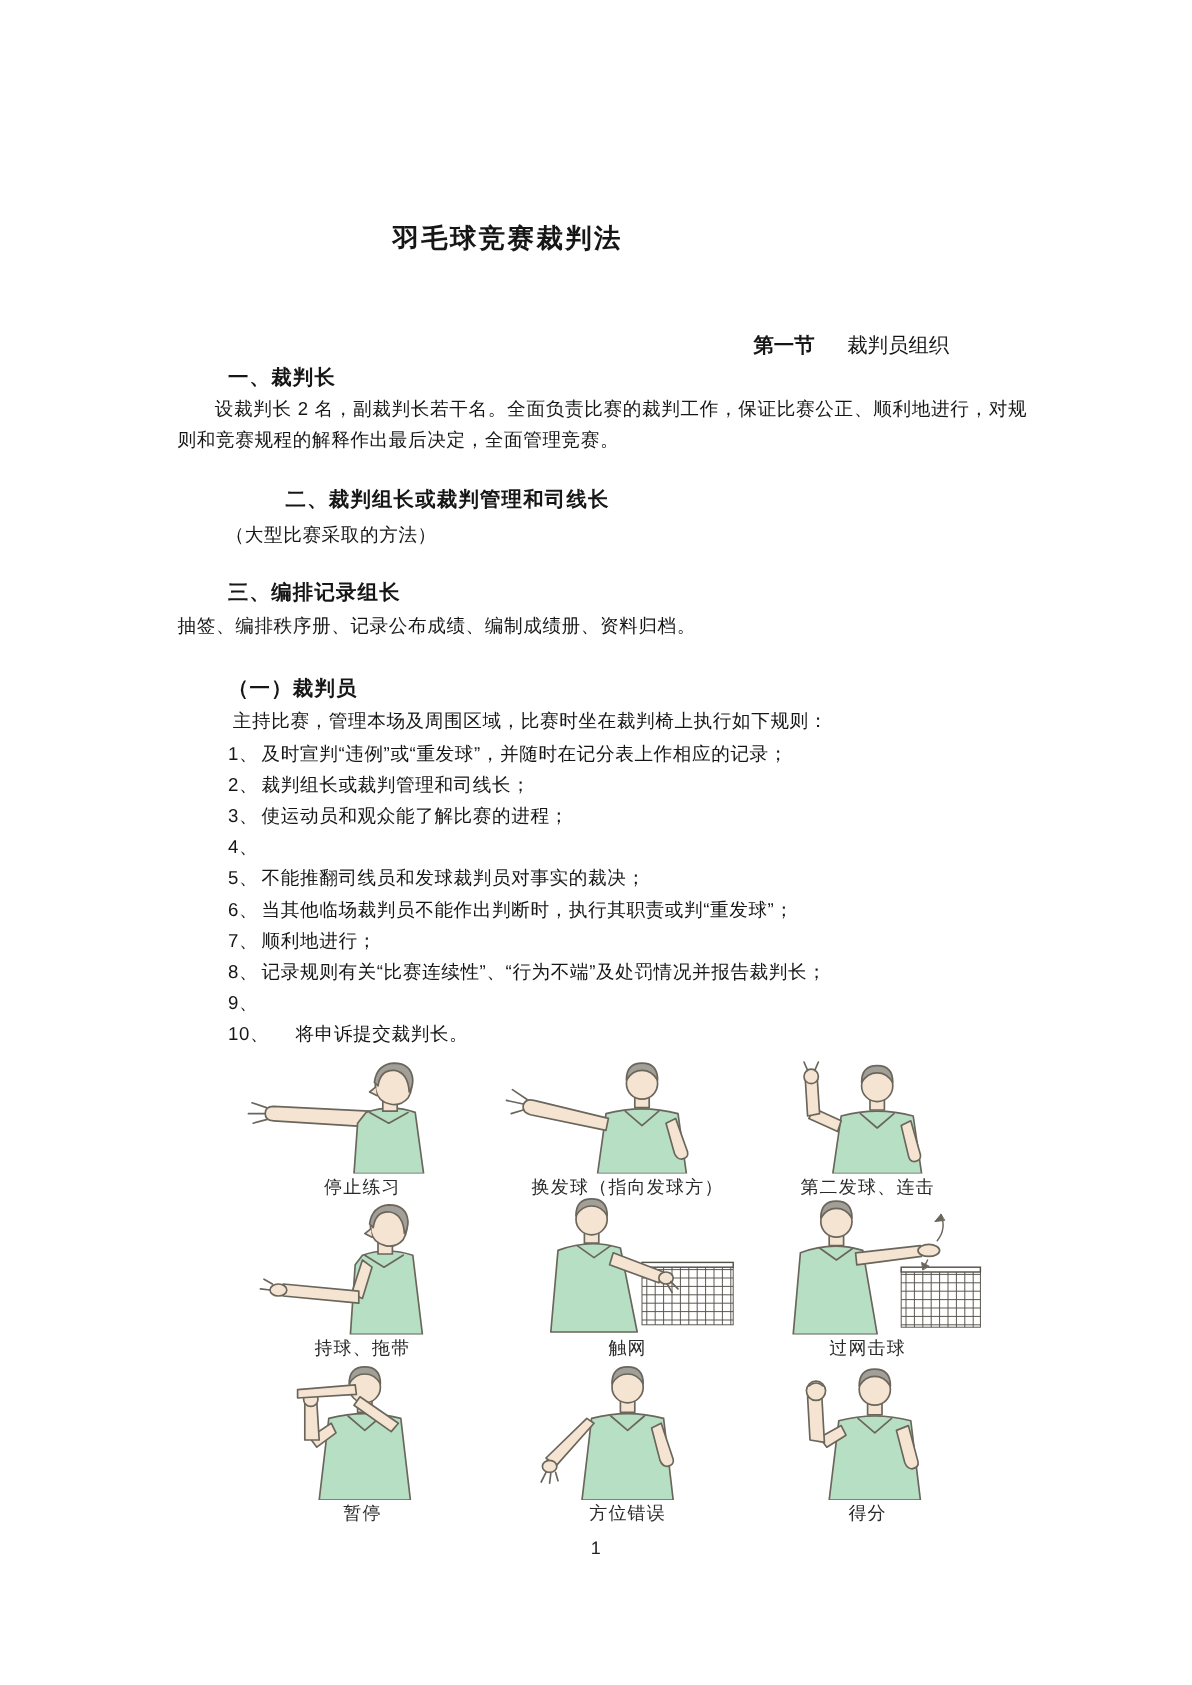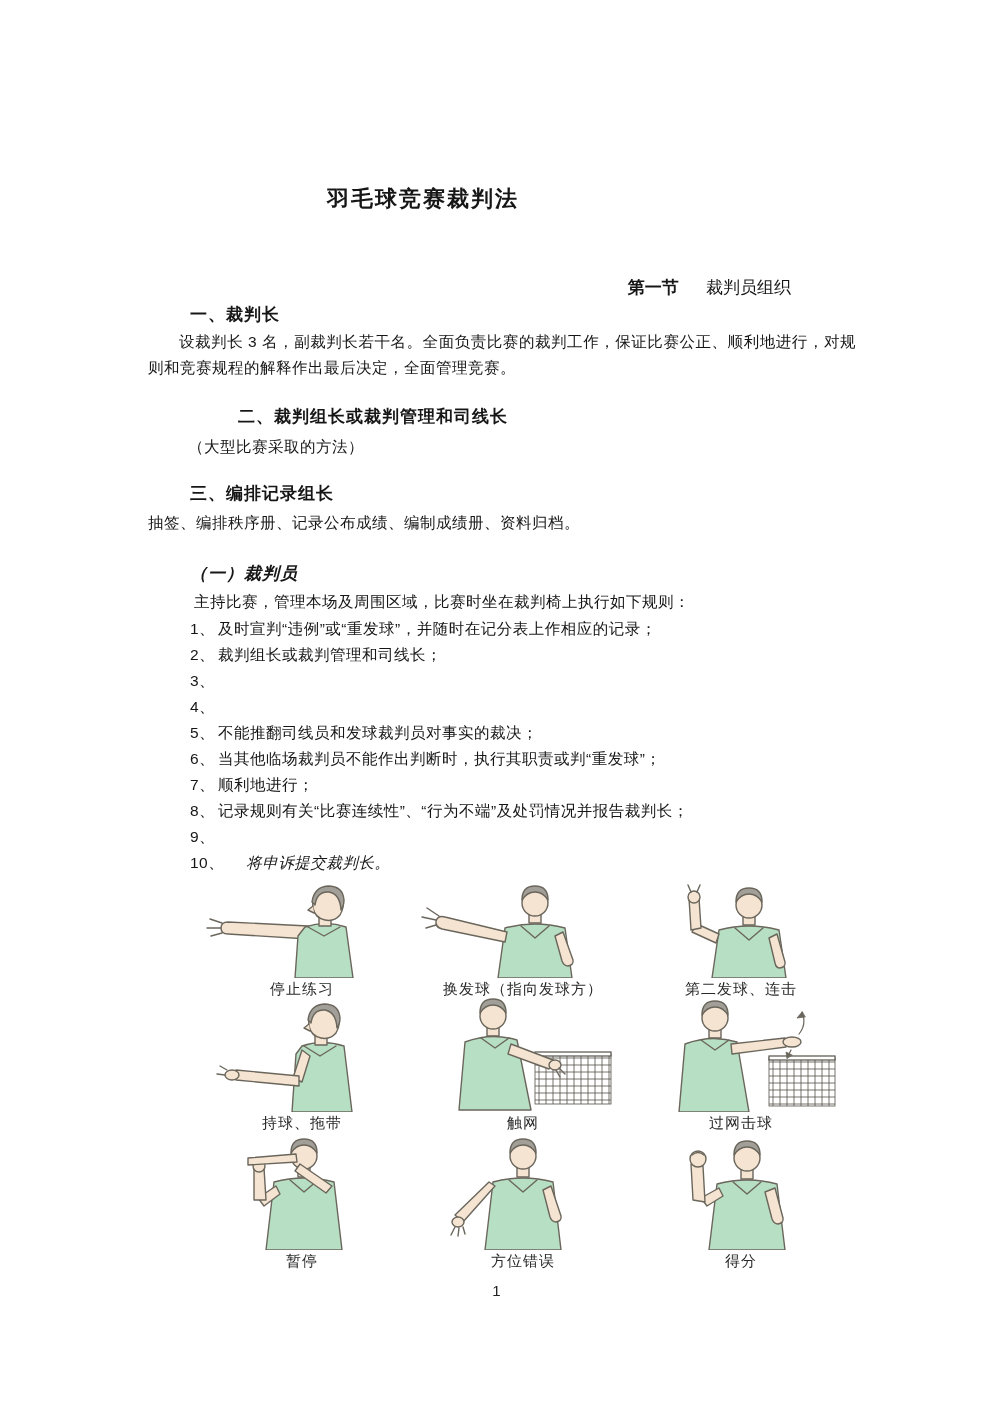--- a/index.html
+++ b/index.html
@@ -8,53 +8,53 @@
          font-family:"Liberation Sans","DejaVu Sans",sans-serif; color:#161616; }
   .abs { position:absolute; }
 
   .doc-title { top:184px; left:0; width:846px; text-align:center;
                font-size:22px; font-weight:700; letter-spacing:2px; }
   .section-line { top:276px; left:0; width:791px; text-align:right; font-size:17px; }
   .section-line .part { font-weight:700; margin-right:1.6em; }
   .section-line .name { font-weight:500; }
 
   .hd { left:190px; font-size:17px; font-weight:700; letter-spacing:1px; }
-  .h1 { top:303px; } .h2 { top:405px;margin-left:48px; } .h3 { top:482px; } .h4 { top:562px;font-style:italic; }
+  .h1 { top:303px; } .h2 { top:405px;margin-left:48px; } .h3 { top:482px; } .h4 { top:562px; }
 
   .body-text { font-size:15.5px; line-height:26px; letter-spacing:0.5px; }
   .para1 { top:329px; left:148px; width:708px; text-indent:2em; text-align:justify; }
   .note  { top:434px; left:188px; }
   .duties{ top:510px; left:148px; width:708px; }
   .intro { top:589px; left:194px; }
 
   .rules { top:616px; left:190px; width:670px; }
   .rule  { display:flex; height:26px; line-height:26px; font-size:15.5px; letter-spacing:0.5px; }
   .rule .n { min-width:28px; }
-  .rule:last-child .t { margin-left:22px;font-style:italic; }
+  .rule:last-child .t { margin-left:22px; }
 
   .sig-row { left:0; width:993px; }
   .row1 { top:884px; }  .row2 { top:998px; }  .row3 { top:1134px; }
   .cell { position:absolute; width:220px; text-align:center; }
-  .c1 { left:192px; } .c2 { left:413px; } .c3 { left:631px;text-align:center; }
+  .c1 { left:192px; } .c2 { left:413px; } .c3 { left:613px;text-align:center; }
   .cell svg { display:block; margin:0 auto; }
   .cap { font-size:15px; letter-spacing:1px; margin-top:2px; color:#2a2a2a; }
 
   .page-num { top:1282px; left:0; width:993px; text-align:center; font-size:15px; color:#222; }
 </style>
 </head>
 <body>
 
 <div class="abs doc-title">羽毛球竞赛裁判法</div>
 
 <div class="abs section-line">
   <span class="part">第一节</span><span class="name">裁判员组织</span>
 </div>
 
 <div class="abs hd h1">一、裁判长</div>
-<div class="abs body-text para1">设裁判长 3 名，副裁判长若干名。全面负责比赛的裁判工作，保证比赛公正、顺利地进行，对规则和竞赛规程的解释作出最后决定，全面管理竞赛。</div>
+<div class="abs body-text para1">设裁判长 2 名，副裁判长若干名。全面负责比赛的裁判工作，保证比赛公正、顺利地进行，对规则和竞赛规程的解释作出最后决定，全面管理竞赛。</div>
 
 <div class="abs hd h2">二、裁判组长或裁判管理和司线长</div>
 <div class="abs body-text note">（大型比赛采取的方法）</div>
 
 <div class="abs hd h3">三、编排记录组长</div>
 <div class="abs body-text duties">抽签、编排秩序册、记录公布成绩、编制成绩册、资料归档。</div>
 
 <div class="abs hd h4">（一）裁判员</div>
 <div class="abs body-text intro">主持比赛，管理本场及周围区域，比赛时坐在裁判椅上执行如下规则：</div>
 
@@ -62,20 +62,21 @@
   <div class="rule">
       <span class="n">1、</span>
       <span class="t">及时宣判“违例”或“重发球”，并随时在记分表上作相应的记录；</span>
     </div>
   <div class="rule">
       <span class="n">2、</span>
       <span class="t">裁判组长或裁判管理和司线长；</span>
     </div>
   <div class="rule">
       <span class="n">3、</span>
+      <span class="t">使运动员和观众能了解比赛的进程；</span>
     </div>
   <div class="rule">
       <span class="n">4、</span>
     </div>
   <div class="rule">
       <span class="n">5、</span>
       <span class="t">不能推翻司线员和发球裁判员对事实的裁决；</span>
     </div>
   <div class="rule">
       <span class="n">6、</span>

